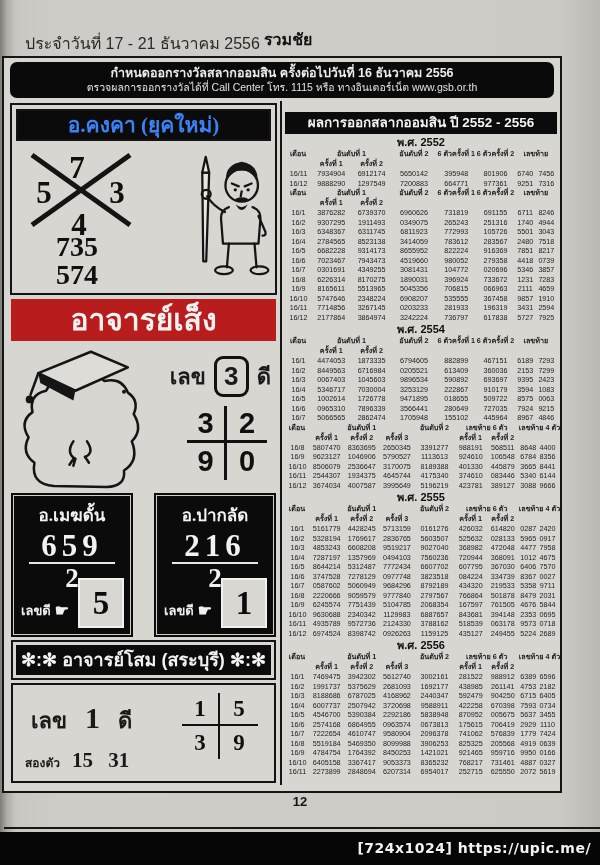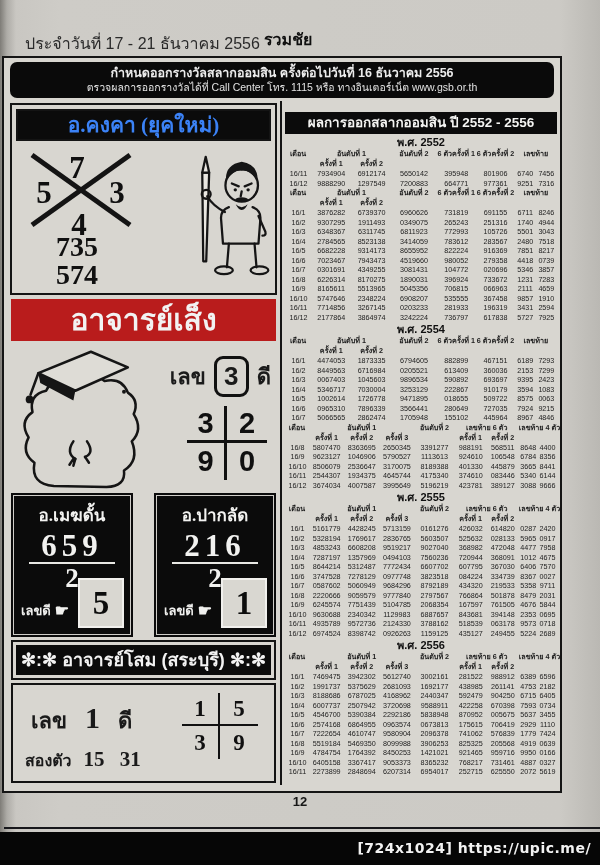--- a/index.html
+++ b/index.html
@@ -74,21 +74,21 @@
      font-size:33px;font-weight:bold;font-family:"Liberation Serif",serif;color:#0c0c0c}
 
   .sombn{margin:3px 1px;border:2px solid #131313;padding:3px}
   .sombn .in{background:#0b0b0b;color:#f2f2f2;text-align:center;font-size:18px;
      font-weight:bold;line-height:30px;white-space:nowrap}
   .sombox{margin:0 1px;border:2px solid #131313;height:100px;position:relative;box-sizing:border-box}
   .lek1{position:absolute;left:18px;top:16px;display:flex;align-items:baseline;gap:18px;font-weight:bold}
   .lek1 .big1{font-size:30px;font-family:"Liberation Serif",serif}
   .som-grid{position:absolute;right:16px;top:8px}
   .songtua{position:absolute;left:12px;bottom:8px;display:flex;align-items:baseline;gap:12px}
-  .songtua .lbl{font-size:16px;font-weight:bold}
+  .songtua .lbl{font-size:12px;font-weight:bold}
   .songtua .val{font-size:21px;font-weight:bold;font-family:"Liberation Serif",serif;word-spacing:10px}
 
   
   .resHead{background:#0b0b0b;color:#f4f4f2;font-weight:bold;font-size:13.5px;line-height:22px;
      text-align:center;margin:11px 0 2px;white-space:nowrap}
   .year{text-align:center;font-weight:bold;font-size:11px;line-height:13px;color:#101010;margin-top:1px}
   .res-table{width:100%;border-collapse:collapse;table-layout:fixed;color:#1c1c1c}
   .res-table th{font-size:7.2px;line-height:10px;font-weight:bold;padding:0;
      white-space:nowrap;text-align:center;overflow:visible}
   .res-table td{font-size:7.2px;line-height:9.5px;padding:0;white-space:nowrap;text-align:center}

